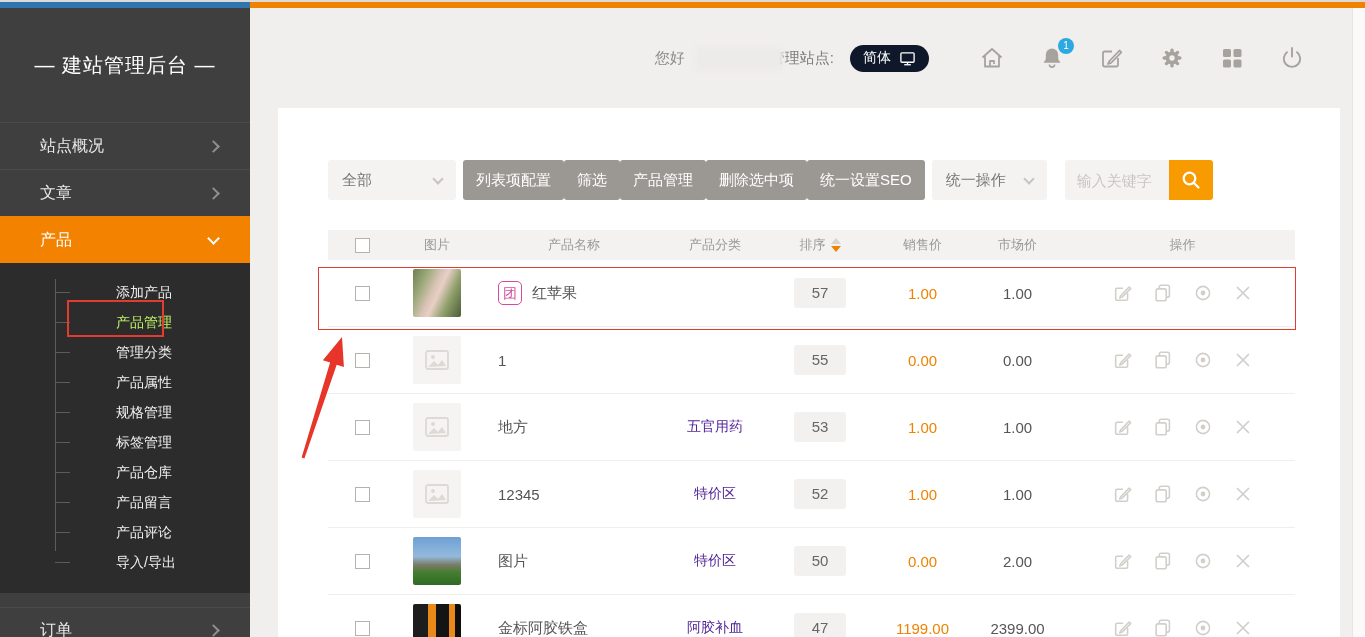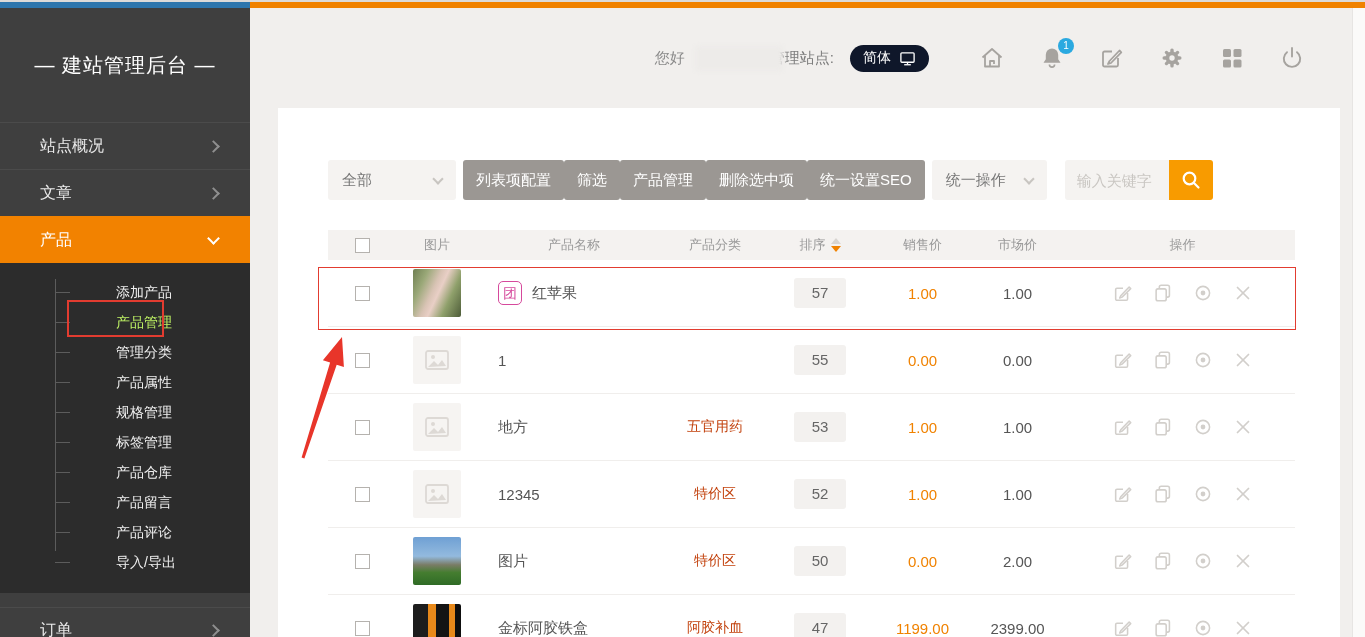--- a/index.html
+++ b/index.html
@@ -83,21 +83,21 @@
   .checkbox { display:inline-block; width:15px; height:15px; border:1px solid #b5b2ae;
     background:#fff; cursor:pointer; vertical-align:middle; }
   .thumb { width:48px; height:48px; border-radius:2px; margin:0 auto; background:#f6f4f2;
     display:flex; align-items:center; justify-content:center; overflow:hidden; }
   .thumb.photo-forest { background:linear-gradient(115deg,#6f7f52 0%,#9aa878 22%,#d8c3b4 42%,#e9cfc6 52%,#8fa06b 72%,#4d5c38 100%); }
   .thumb.photo-castle { background:linear-gradient(180deg,#6fa0d4 0%,#93bade 40%,#7a7c66 58%,#457d30 74%,#2f6b26 100%); }
   .thumb.photo-darkbox { background:linear-gradient(90deg,#1d1d1d 0%,#1d1d1d 32%,#e8891a 32%,#e8891a 47%,#141414 47%,#141414 76%,#e8891a 76%,#e8891a 88%,#0e0e0e 88%); }
   .name-cell { display:flex; align-items:center; gap:10px; padding-left:20px; font-size:15px; color:#555; }
   .pbadge { width:24px; height:24px; border:1px solid #d6499c; border-radius:5px; color:#d6499c;
     font-size:14px; line-height:22px; text-align:center; flex:0 0 auto; }
-  .cat { text-align:center; font-size:14px; color:#c2410c; }
+  .cat { text-align:center; font-size:14px; color:#4c1d95; }
   .sort-chip { display:inline-block; min-width:52px; height:30px; line-height:30px; background:#f3f1ef;
     border-radius:3px; color:#666; font-size:15px; text-align:center; }
   .price-sale { text-align:center; font-size:15px; color:#f08200; }
   .price-market { text-align:center; font-size:15px; color:#555; }
   .actions { display:flex; align-items:center; justify-content:center; gap:18px; }
   .act-icon { width:22px; height:22px; cursor:pointer; }
 
   
   .annotation-layer { position:absolute; inset:0; pointer-events:none; z-index:50; }
   .ann-box { position:absolute; border:1px solid #e23c30; }

